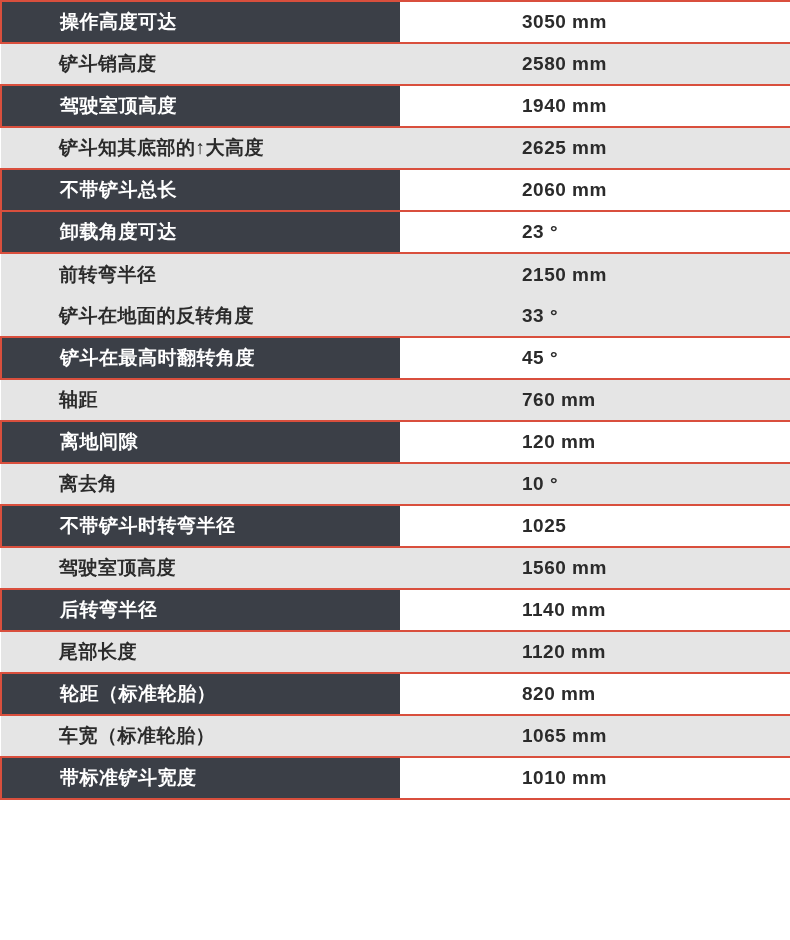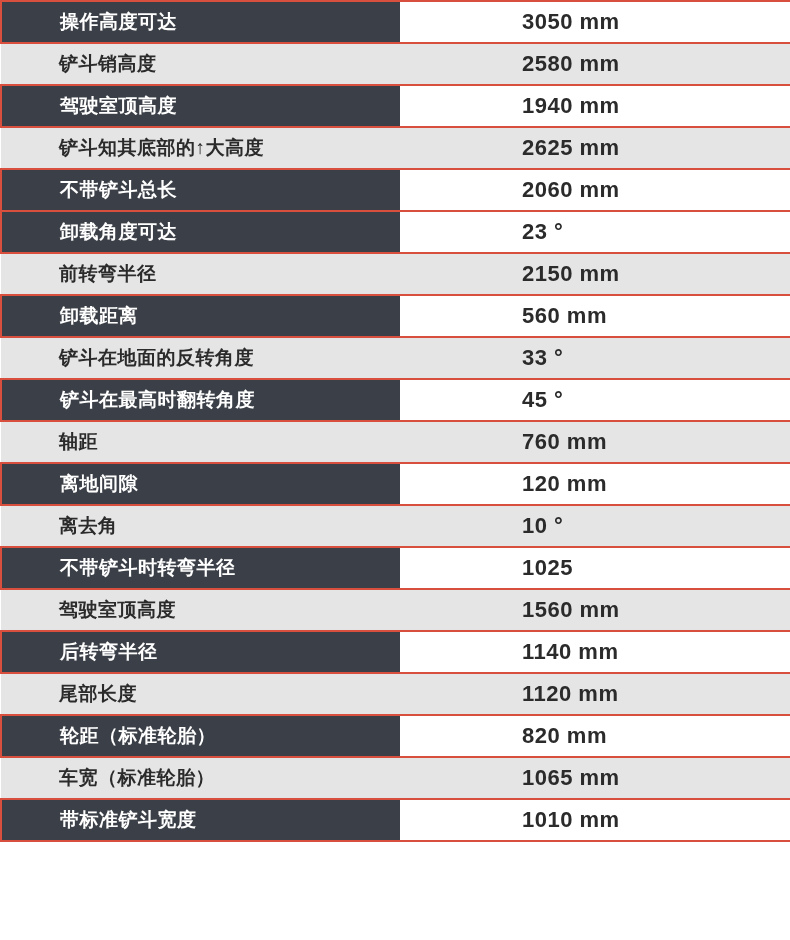--- a/index.html
+++ b/index.html
@@ -32,21 +32,21 @@
     padding-left: 58px;
     font-size: 19px;
     font-weight: bold;
     letter-spacing: 0.5px;
     white-space: nowrap;
   }
   .value-cell {
     width: 391px;
     box-sizing: border-box;
     padding-left: 122px;
-    font-size: 22px;
+    font-size: 19px;
     font-weight: bold;
     letter-spacing: 0.5px;
     white-space: nowrap;
   }
   
   tr.dark .label-cell {
     background: #3b3f47;
     color: #ffffff;
     border-top: 2px solid #d94f3d;
     border-bottom: 2px solid #d94f3d;
@@ -93,24 +93,20 @@
         <td class="value-cell">2060 mm</td>
       </tr>
       <tr class="dark">
         <td class="label-cell">卸载角度可达</td>
         <td class="value-cell">23 °</td>
       </tr>
       <tr class="light">
         <td class="label-cell">前转弯半径</td>
         <td class="value-cell">2150 mm</td>
       </tr>
-      <tr class="dark">
-        <td class="label-cell">卸载距离</td>
-        <td class="value-cell">560 mm</td>
-      </tr>
       <tr class="light">
         <td class="label-cell">铲斗在地面的反转角度</td>
         <td class="value-cell">33 °</td>
       </tr>
       <tr class="dark">
         <td class="label-cell">铲斗在最高时翻转角度</td>
         <td class="value-cell">45 °</td>
       </tr>
       <tr class="light">
         <td class="label-cell">轴距</td>

